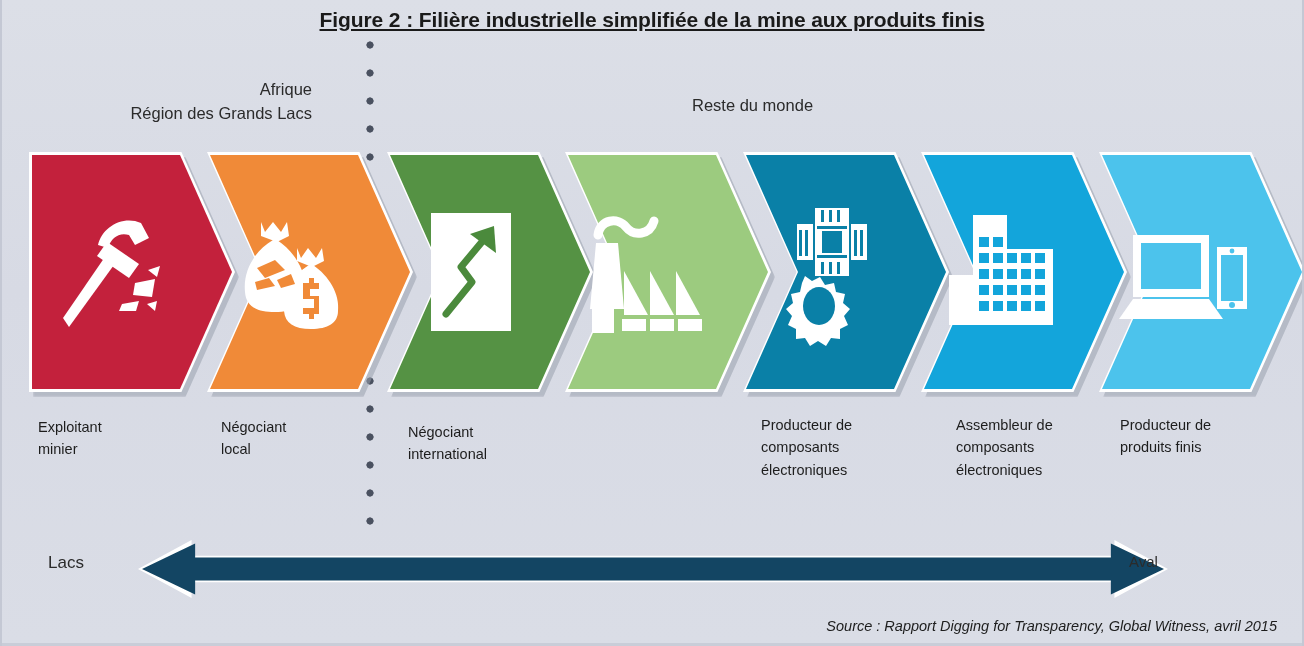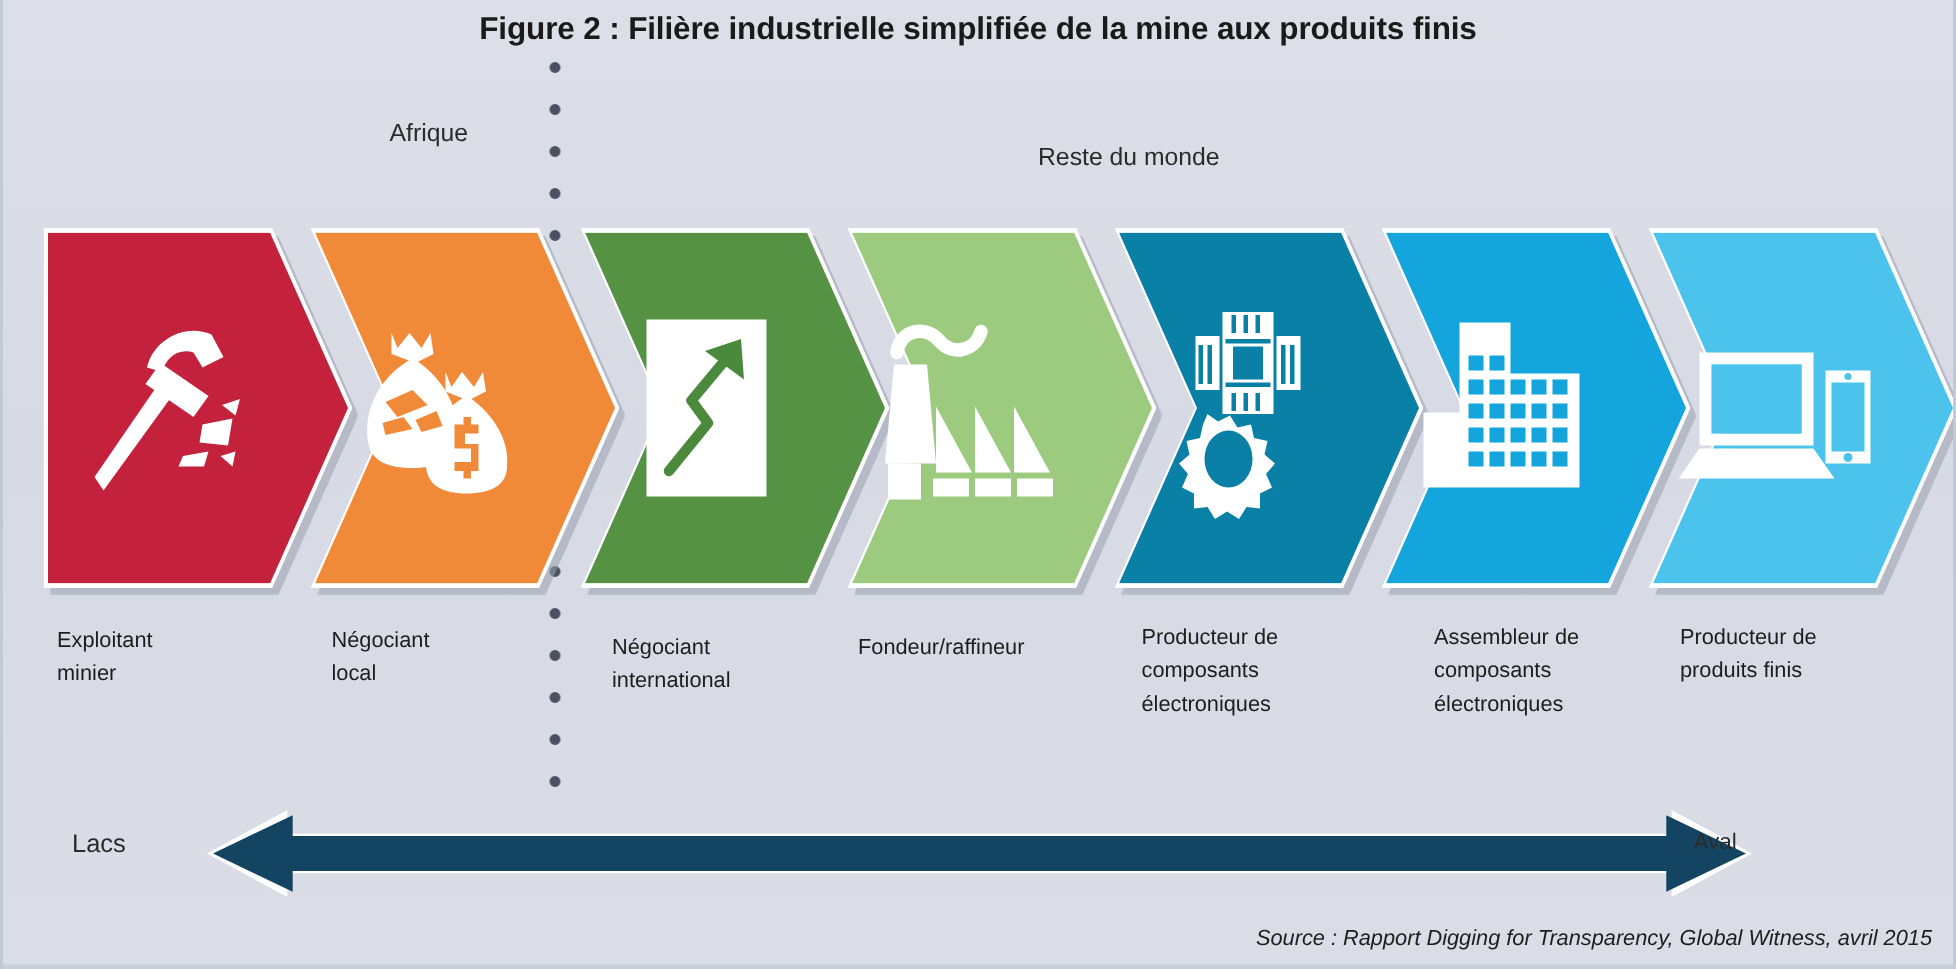--- a/index.html
+++ b/index.html
@@ -27,20 +27,21 @@
 
   
   .title {
     position: absolute;
     top: 8px; left: 0; right: 0;
     text-align: center;
     font-size: 21px;
     font-weight: bold;
     color: #1a1a1a;
     letter-spacing: -0.1px;
+    text-decoration: underline;
   }
 
   
   .region-africa {
     position: absolute;
     top: 78px; left: 60px;
     width: 250px;
     text-align: right;
     font-size: 16.5px;
     color: #2b2b2b;
@@ -140,35 +141,36 @@
     position:absolute; inset:0;
     -webkit-clip-path: polygon(0 50%, 5.2% 6%, 5.2% 30%, 94.8% 30%, 94.8% 6%, 100% 50%, 94.8% 94%, 94.8% 70%, 5.2% 70%, 5.2% 94%);
     clip-path: polygon(0 50%, 5.2% 6%, 5.2% 30%, 94.8% 30%, 94.8% 6%, 100% 50%, 94.8% 94%, 94.8% 70%, 5.2% 70%, 5.2% 94%);
   }
   .arrow-outline { background:#ffffff; }
   .arrow-fill { inset:4px; background:#134563; }
 
   
   .source {
     position:absolute;
-    right: 14px; bottom: 12px;
+    right: 25px; bottom: 12px;
     font-size: 14.5px;
     font-style: italic;
     color: #1d1d1d;
   }
 </style>
 </head>
 <body>
 
 <div class="figure">
 
   <div class="title">Figure 2 : Filière industrielle simplifiée de la mine aux produits finis</div>
 
   <div class="region-africa">
     <div>Afrique</div>
+    <div>Région des Grands Lacs</div>
   </div>
 
   <div class="region-world">Reste du monde</div>
 
   <div class="divider"></div>
 
   <div class="chevrons">
 
     <div class="chev first" style="left:27px">
       <div class="shadow"></div>
@@ -348,23 +350,20 @@
     <div class="stage-label" style="left:219px; top:10px;">
       <div>Négociant</div>
       <div>local</div>
     </div>
 
     <div class="stage-label" style="left:406px; top:15px;">
       <div>Négociant</div>
       <div>international</div>
     </div>
 
-    <div class="stage-label" style="left:570px; top:15px; width:175px;">
-      <div>Fondeur/raffineur</div>
-    </div>
 
     <div class="stage-label" style="left:759px; top:8px;">
       <div>Producteur de</div>
       <div>composants</div>
       <div>électroniques</div>
     </div>
 
     <div class="stage-label" style="left:938px; top:8px;margin-left:16px;">
       <div>Assembleur de</div>
       <div>composants</div>

